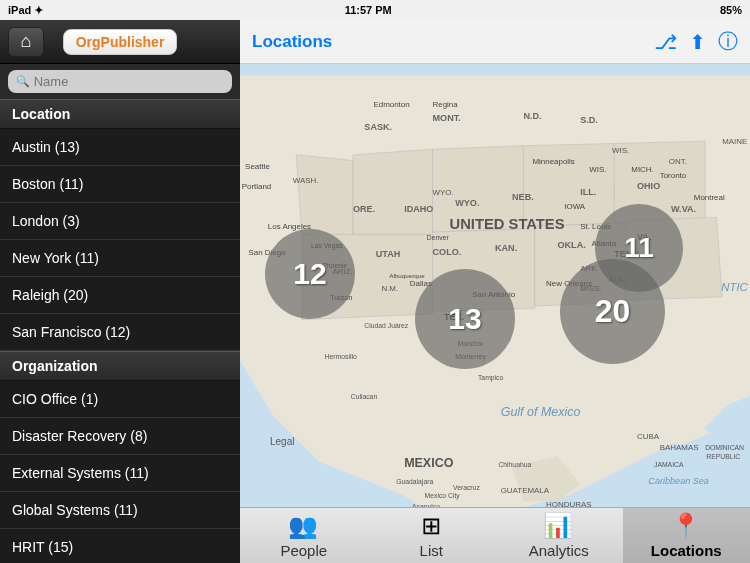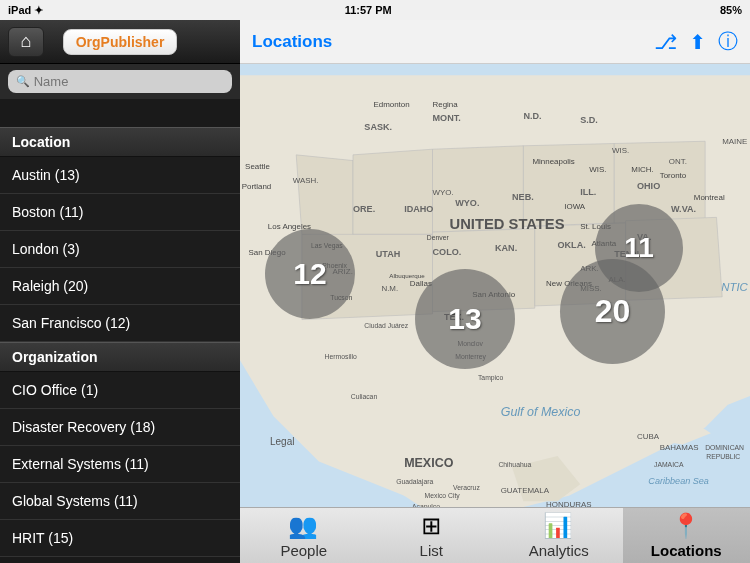--- a/index.html
+++ b/index.html
@@ -185,21 +185,20 @@
     }
     .tab-icon { font-size: 24px; }
     .tab-label { font-size: 15px; color: #333; font-weight: 500; }
     .tab-item.active .tab-label { color: #000; font-weight: 700; }
 
     
     .sidebar-scroll {
       flex: 1;
       overflow-y: auto;
       overflow-x: hidden;
-      margin-top: 28px;
     }
   </style>
 </head>
 <body>
 
 <div class="status-bar">
   <div class="status-left">
     <span>iPad ✦</span>
   </div>
   <div>11:57 PM</div>
@@ -237,34 +236,37 @@
       <div class="list-item">
           <span>Austin (13)</span>
         </div>
       <div class="list-item">
           <span>Boston (11)</span>
         </div>
       <div class="list-item">
           <span>London (3)</span>
         </div>
       <div class="list-item">
+          <span>New York (11)</span>
+        </div>
+      <div class="list-item">
           <span>Raleigh (20)</span>
         </div>
       <div class="list-item">
           <span>San Francisco (12)</span>
         </div>
 
       <div class="section-header">
         <span>Organization</span>
       </div>
       <div class="list-item">
           <span>CIO Office (1)</span>
         </div>
       <div class="list-item">
-          <span>Disaster Recovery (18)</span>
+          <span>Disaster Recovery (8)</span>
         </div>
       <div class="list-item">
           <span>External Systems (11)</span>
         </div>
       <div class="list-item">
           <span>Global Systems (11)</span>
         </div>
       <div class="list-item">
           <span>HRIT (15)</span>
         </div>

